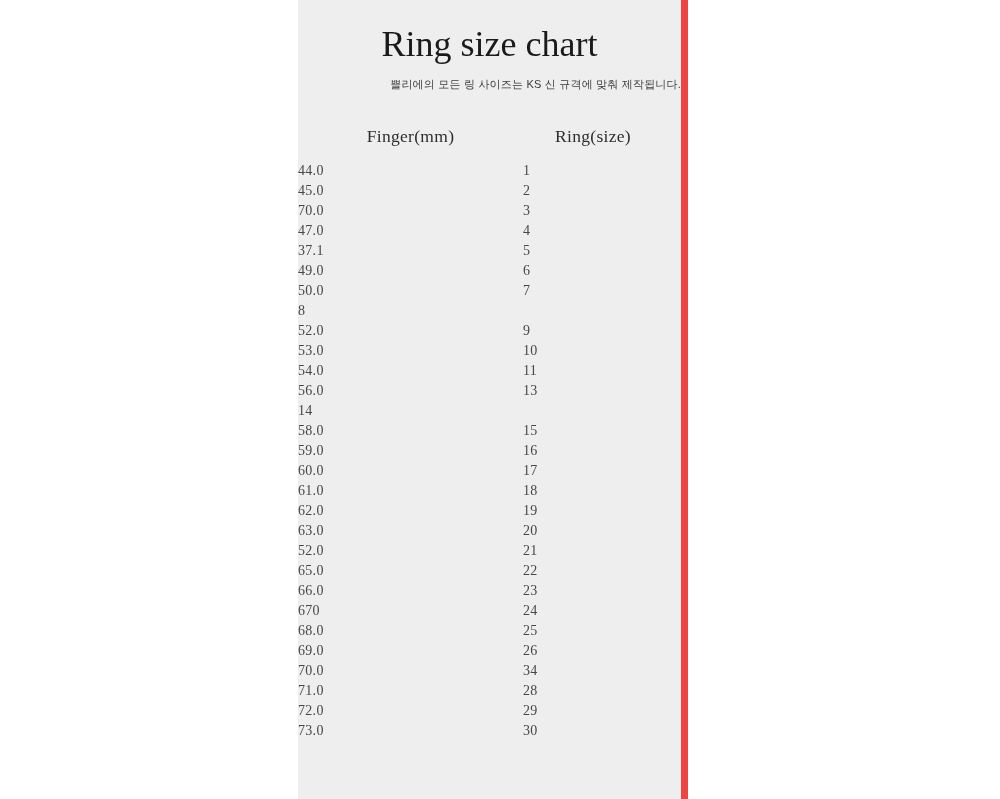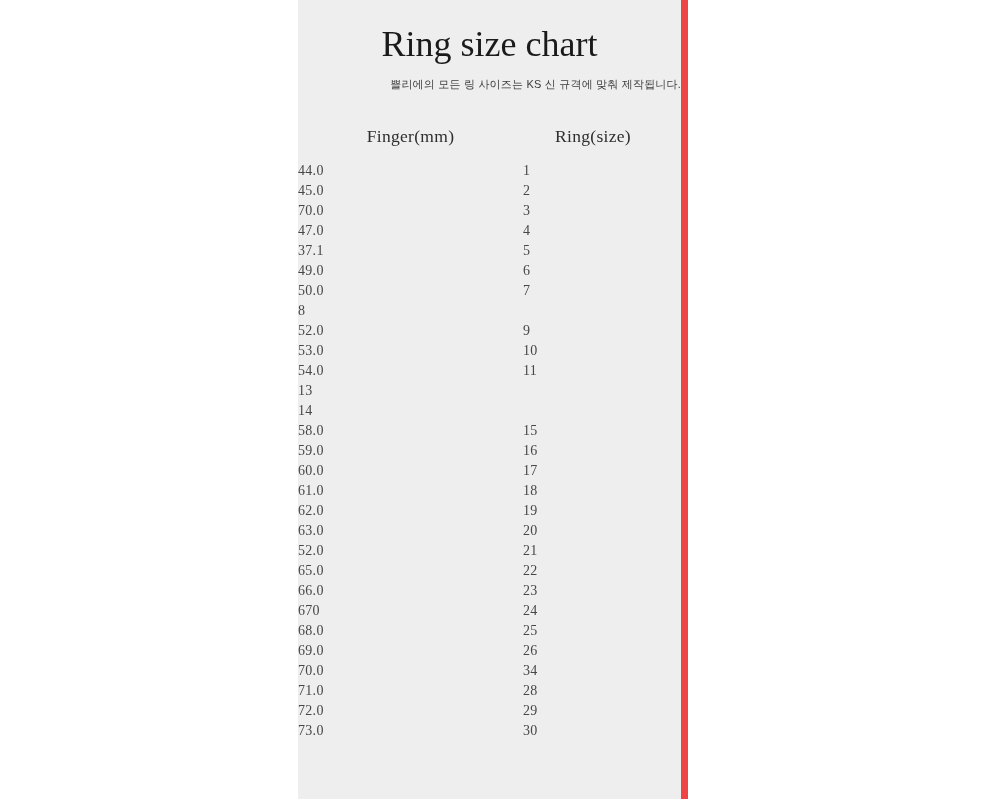--- a/index.html
+++ b/index.html
@@ -134,20 +134,21 @@
           </div>
           <div class="row">
             <span class="cell">53.0</span>
             <span class="cell">10</span>
           </div>
           <div class="row">
             <span class="cell">54.0</span>
             <span class="cell">11</span>
           </div>
           <div class="row">
+            <span class="cell">56.0</span>
             <span class="cell">13</span>
           </div>
           <div class="row">
             <span class="cell">14</span>
           </div>
           <div class="row">
             <span class="cell">58.0</span>
             <span class="cell">15</span>
           </div>
           <div class="row">

